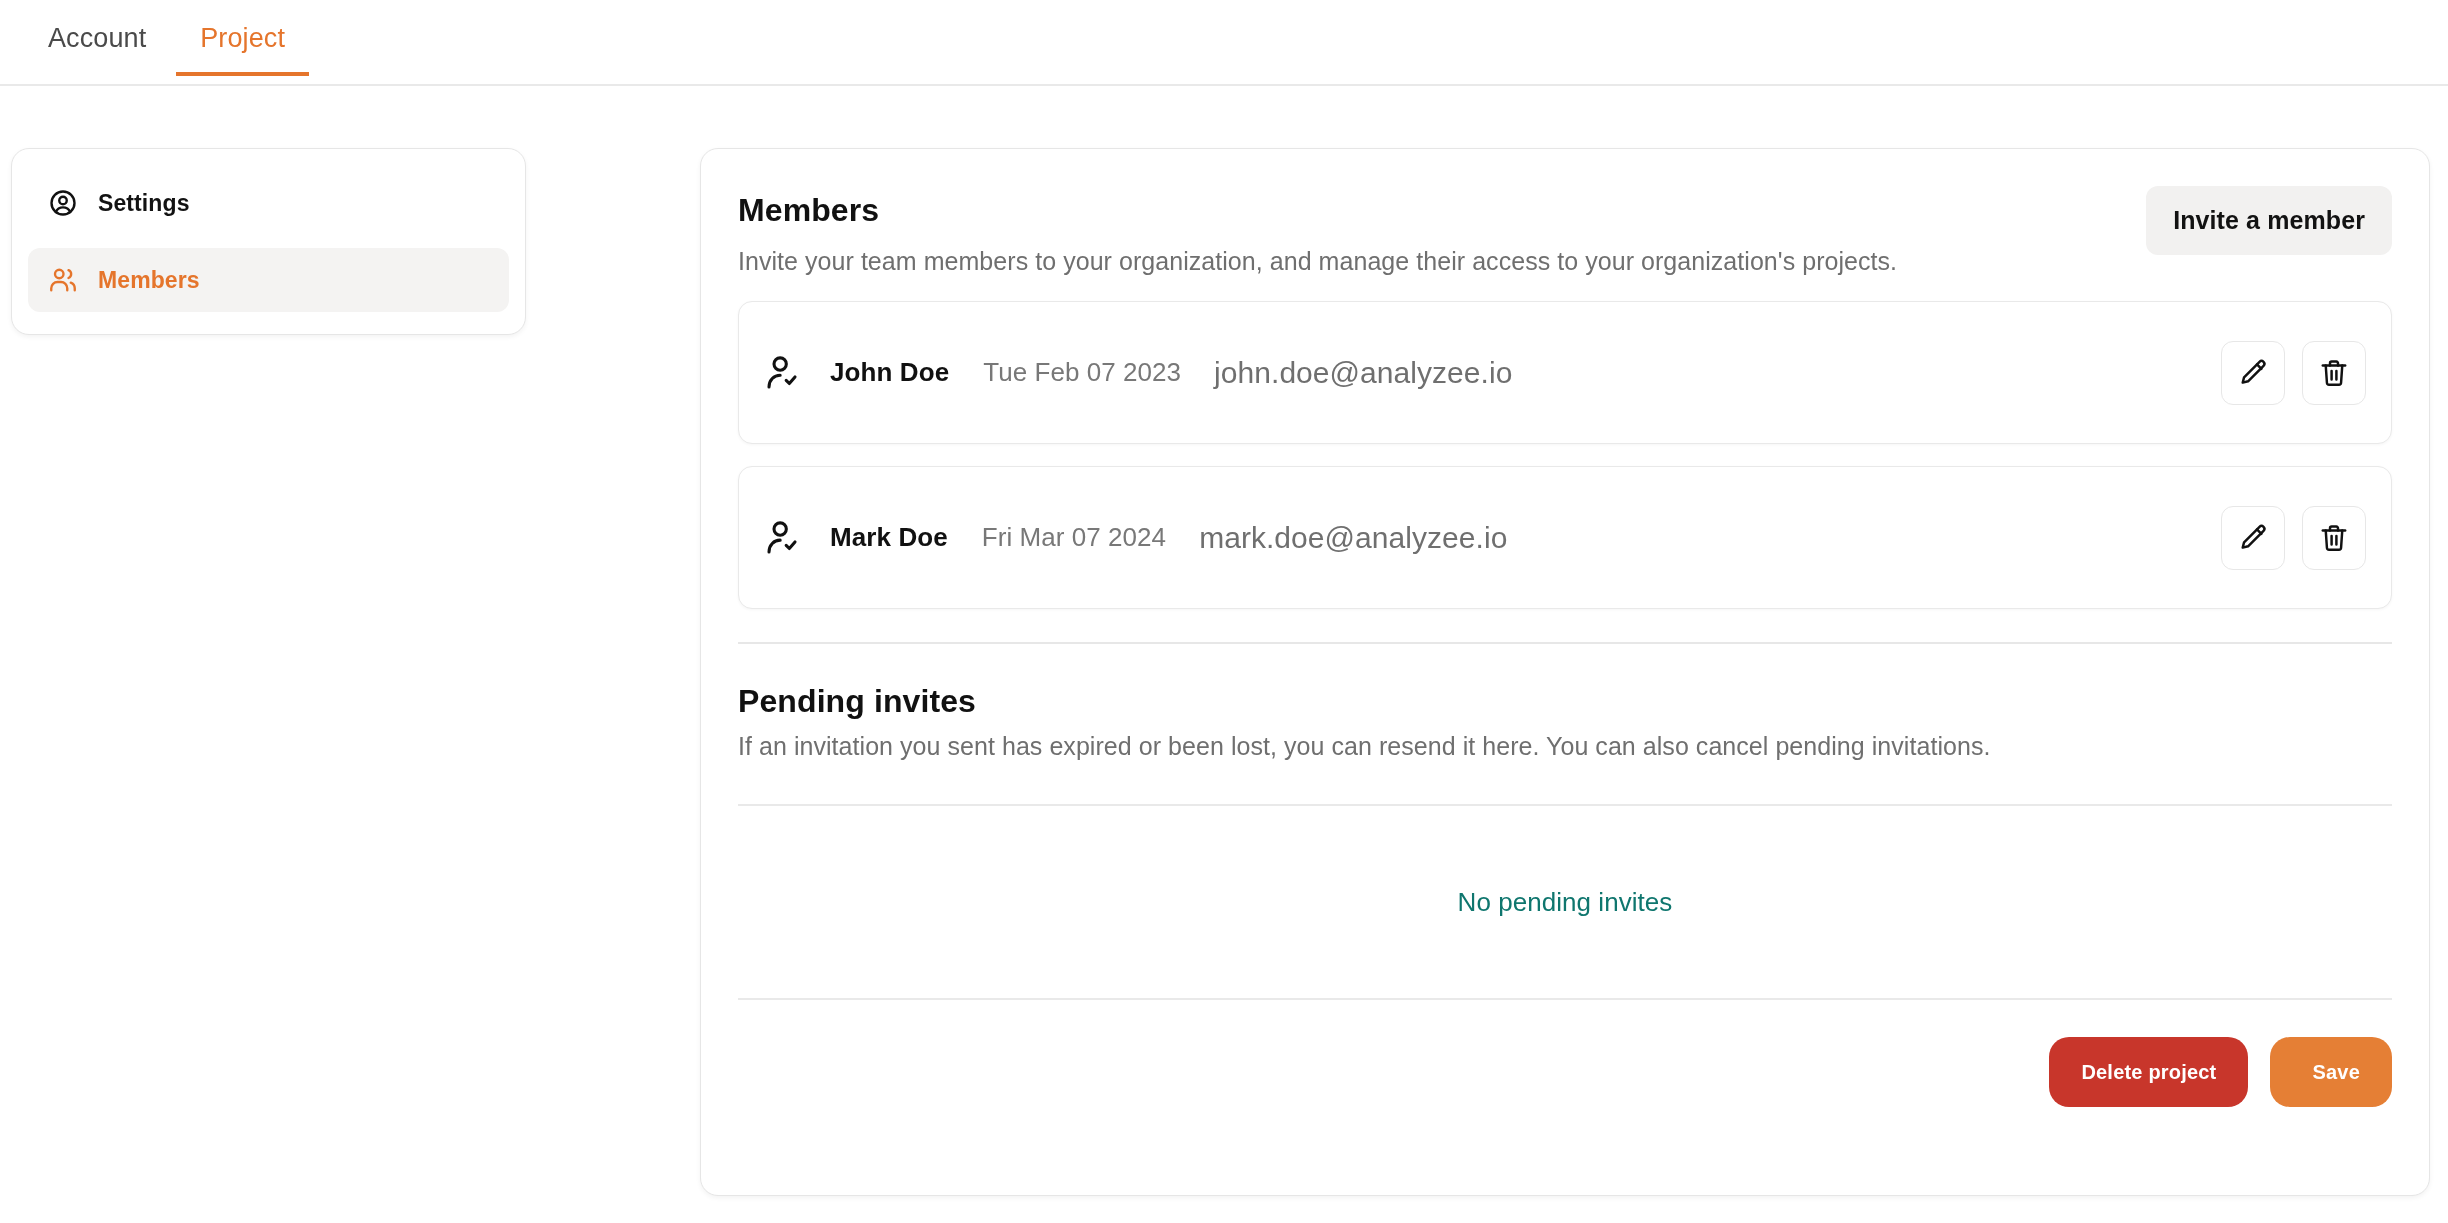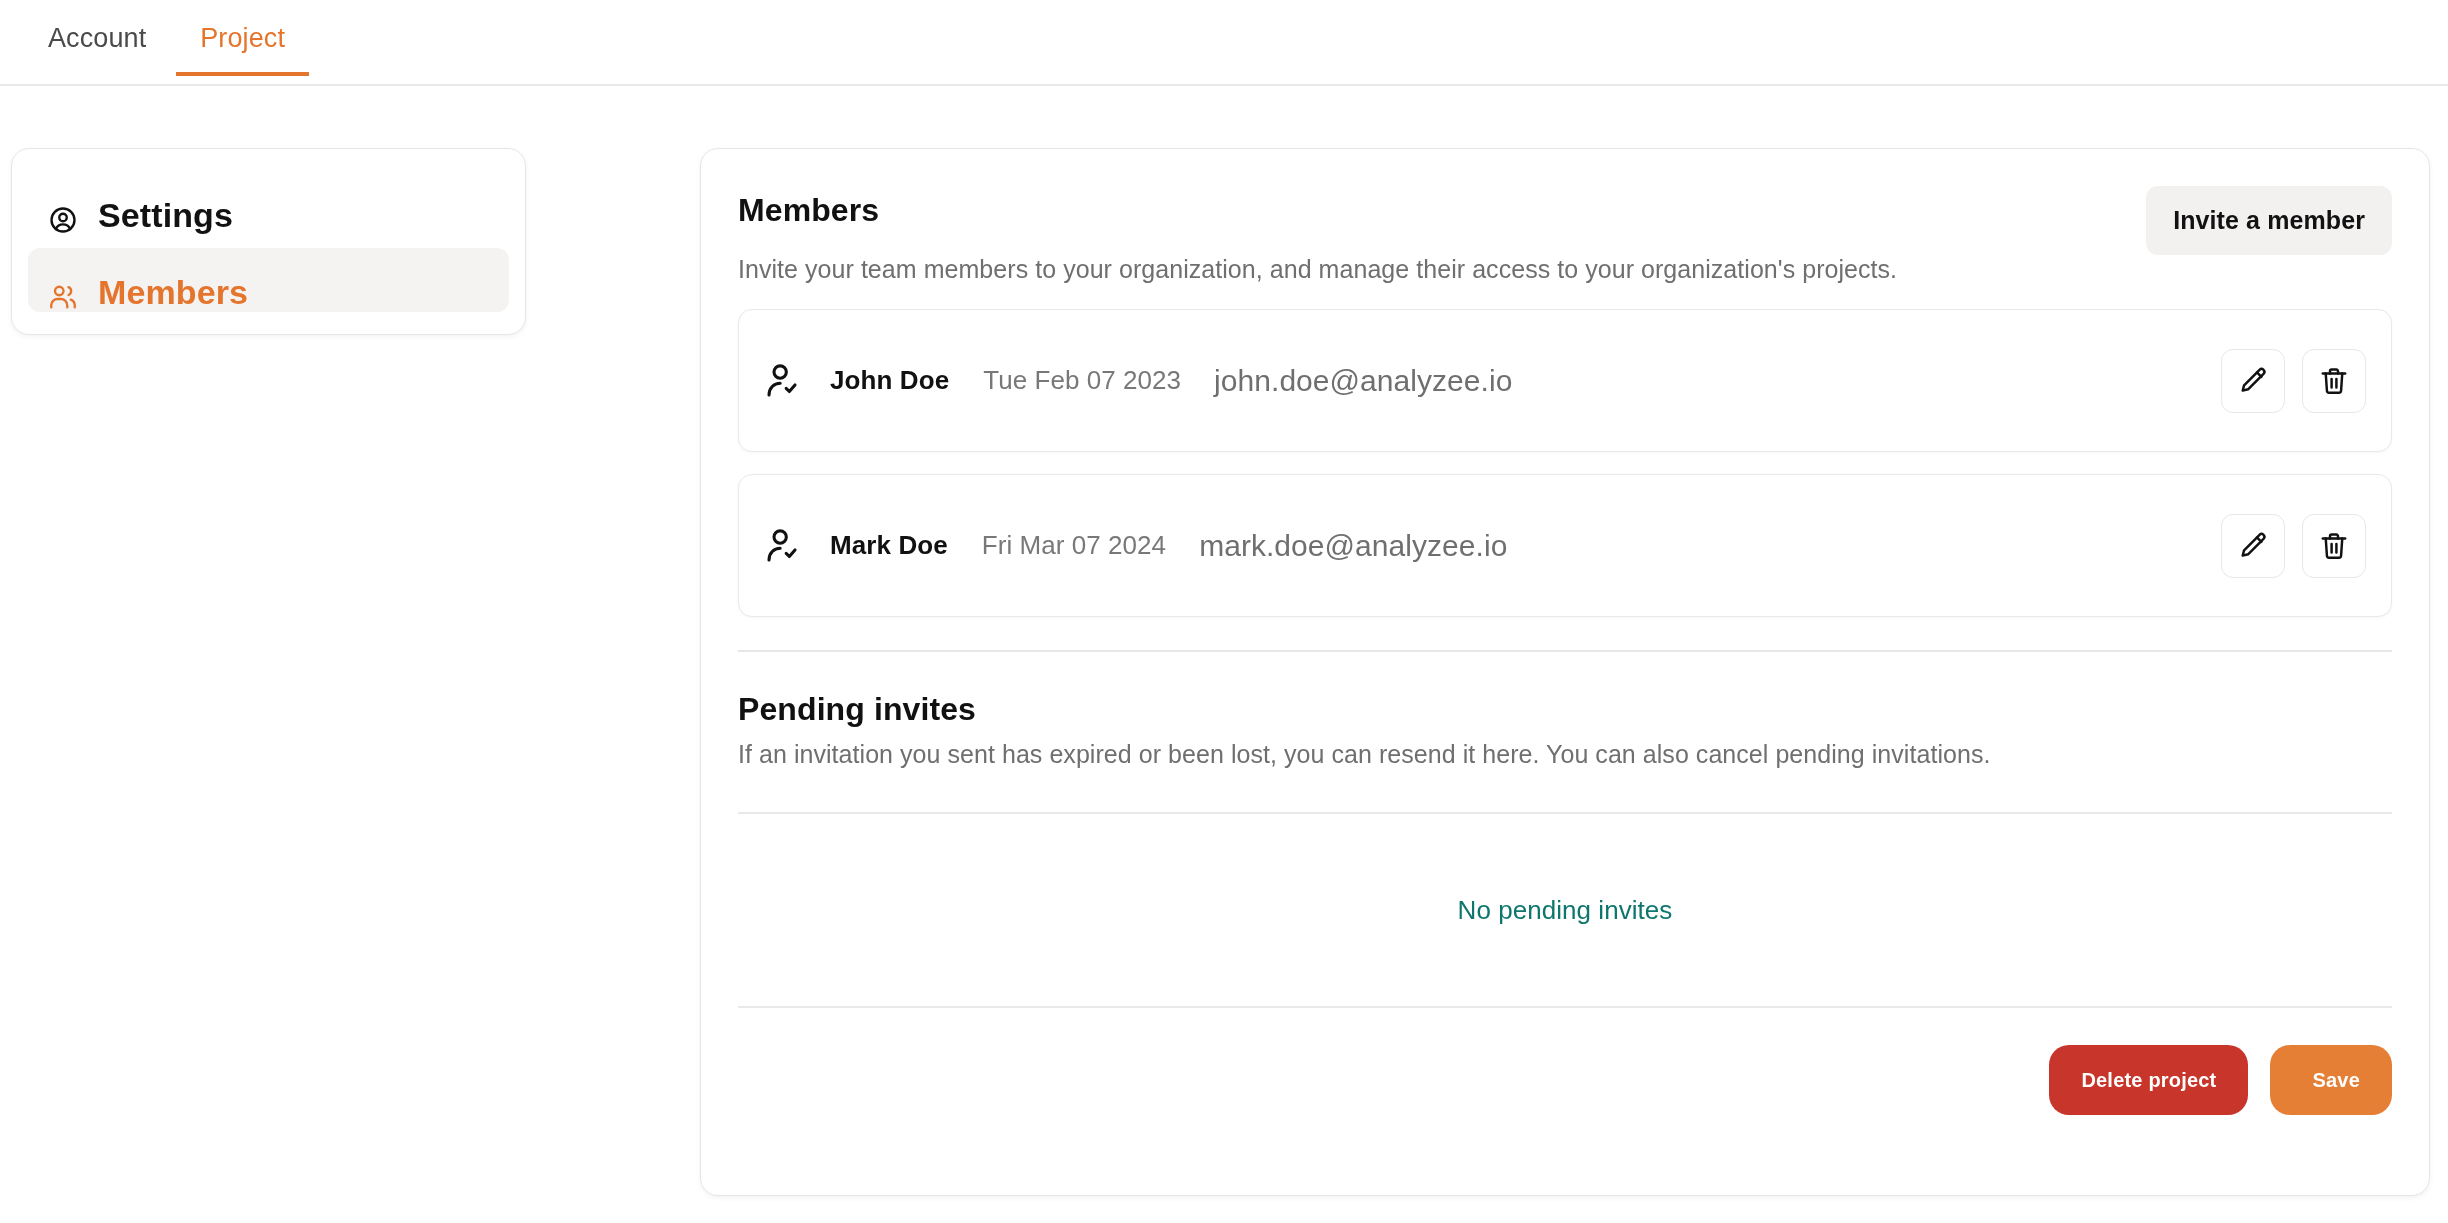--- a/index.html
+++ b/index.html
@@ -64,28 +64,28 @@
     width: 515px;
     margin-left: 11px;
     background: #ffffff;
     border: 1.5px solid #e6e6e6;
     border-radius: 18px;
     box-shadow: 0 2px 5px rgba(0,0,0,.05);
     padding: 22px 16px 22px 16px;
   }
   .side-item {
     display: flex;
-    align-items: flex-end;
+    align-items: center;
     gap: 20px;
     height: 64px;
     padding: 0 20px;
     border-radius: 12px;
     cursor: pointer;
     color: #121212;
-    font-size: 34px;
+    font-size: 23px;
     font-weight: 700;
     letter-spacing: .1px;
   }
   .side-item + .side-item { margin-top: 13px; }
   .side-item.active {
     background: #f4f3f2;
     color: #e5752c;
   }
   .side-item .ico { display: flex; width: 30px; height: 30px; flex: 0 0 30px; }
   .side-item .ico svg { width: 30px; height: 30px; display: block; }
@@ -111,21 +111,21 @@
   }
   .members-head-text { flex: 1; padding-top: 2px; }
   .section-title {
     font-size: 32px;
     font-weight: 700;
     color: #111111;
     letter-spacing: .1px;
     line-height: 40px;
   }
   .section-sub {
-    margin-top: 23px;
+    margin-top: 15px;
     font-size: 25px;
     color: #6f6f6f;
     line-height: 32px;
     letter-spacing: .05px;
   }
   .invite-btn {
     flex: 0 0 auto;
     background: #f2f1f0;
     border: none;
     border-radius: 12px;

